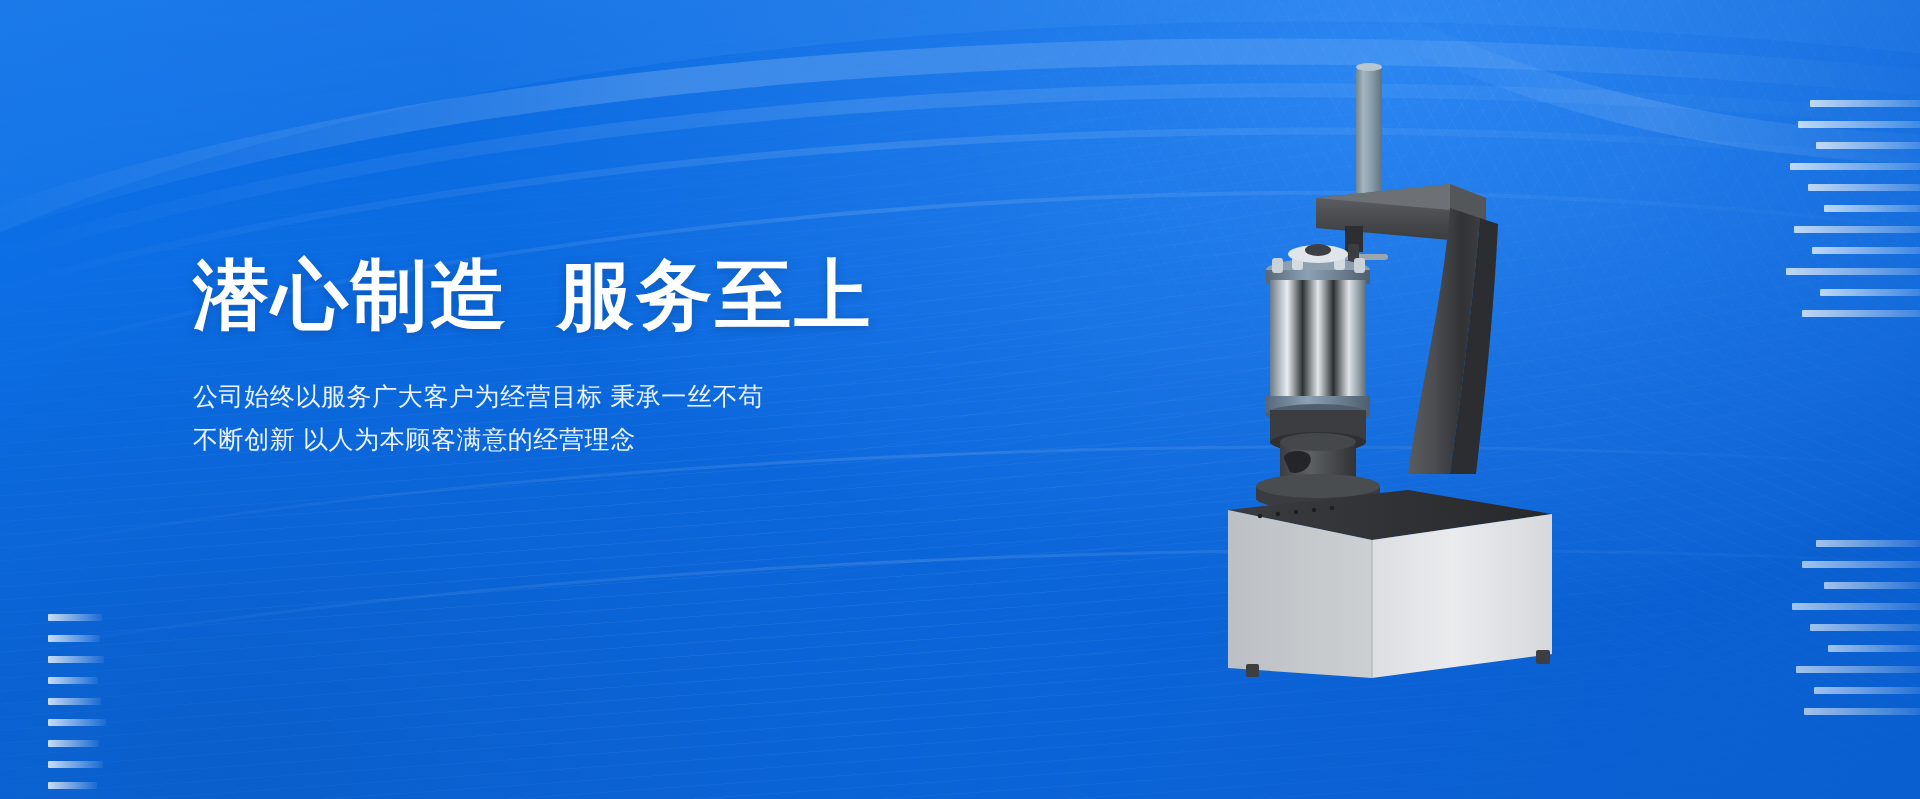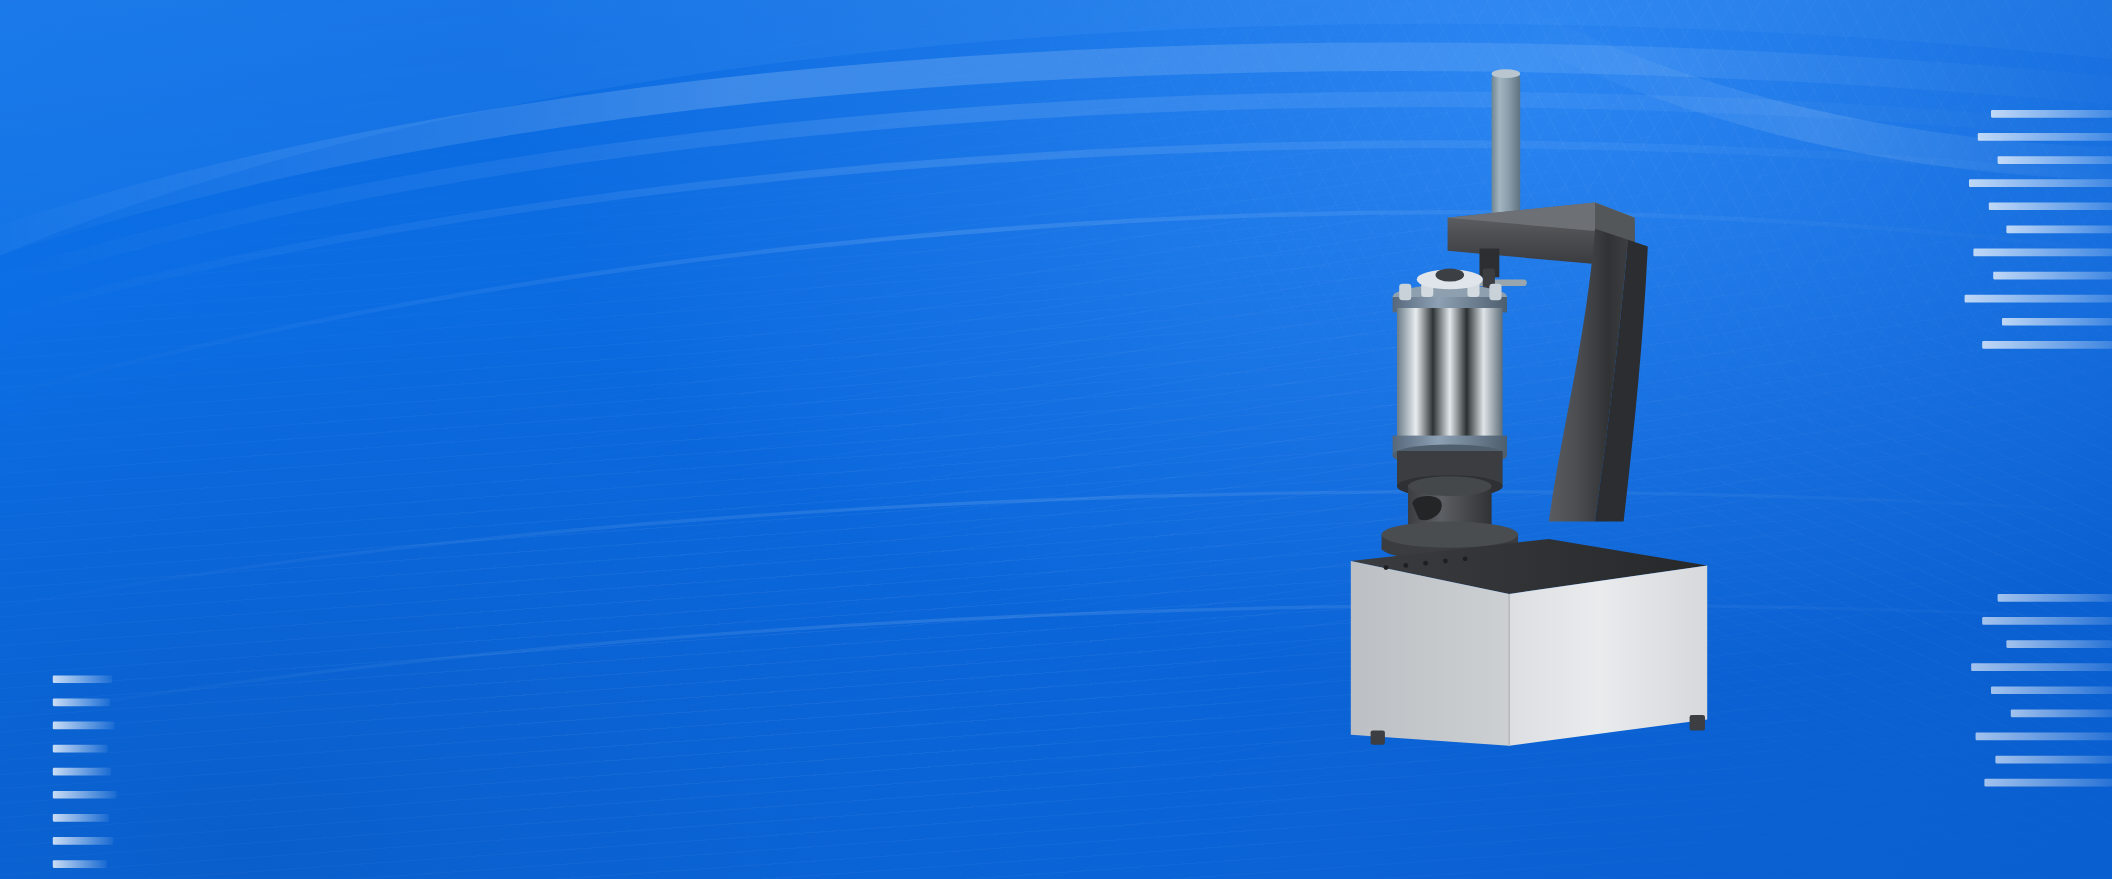--- a/index.html
+++ b/index.html
@@ -186,20 +186,27 @@
     <div class="bar" style="width:52px"></div>
     <div class="bar" style="width:56px"></div>
     <div class="bar" style="width:50px"></div>
     <div class="bar" style="width:53px"></div>
     <div class="bar" style="width:58px"></div>
     <div class="bar" style="width:51px"></div>
     <div class="bar" style="width:55px"></div>
     <div class="bar" style="width:49px"></div>
   </div>
 
+  <div class="copy">
+    <h1 class="headline">潜心制造  服务至上</h1>
+    <p class="subcopy">
+      <span class="line">公司始终以服务广大客户为经营目标 秉承一丝不苟</span>
+      <span class="line">不断创新 以人为本顾客满意的经营理念</span>
+    </p>
+  </div>
 
   <div class="machine">
     <svg viewBox="0 0 520 620" preserveAspectRatio="xMidYMid meet">
       <defs>
         <linearGradient id="ramG" x1="0" y1="0" x2="1" y2="0">
           <stop offset="0" stop-color="#6f8592"></stop>
           <stop offset=".28" stop-color="#a3b5c0"></stop>
           <stop offset=".62" stop-color="#879aa8"></stop>
           <stop offset="1" stop-color="#5f737f"></stop>
         </linearGradient>

